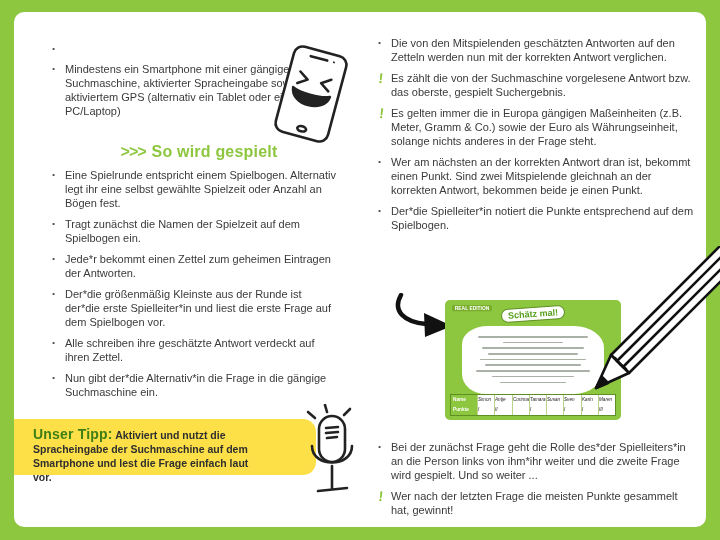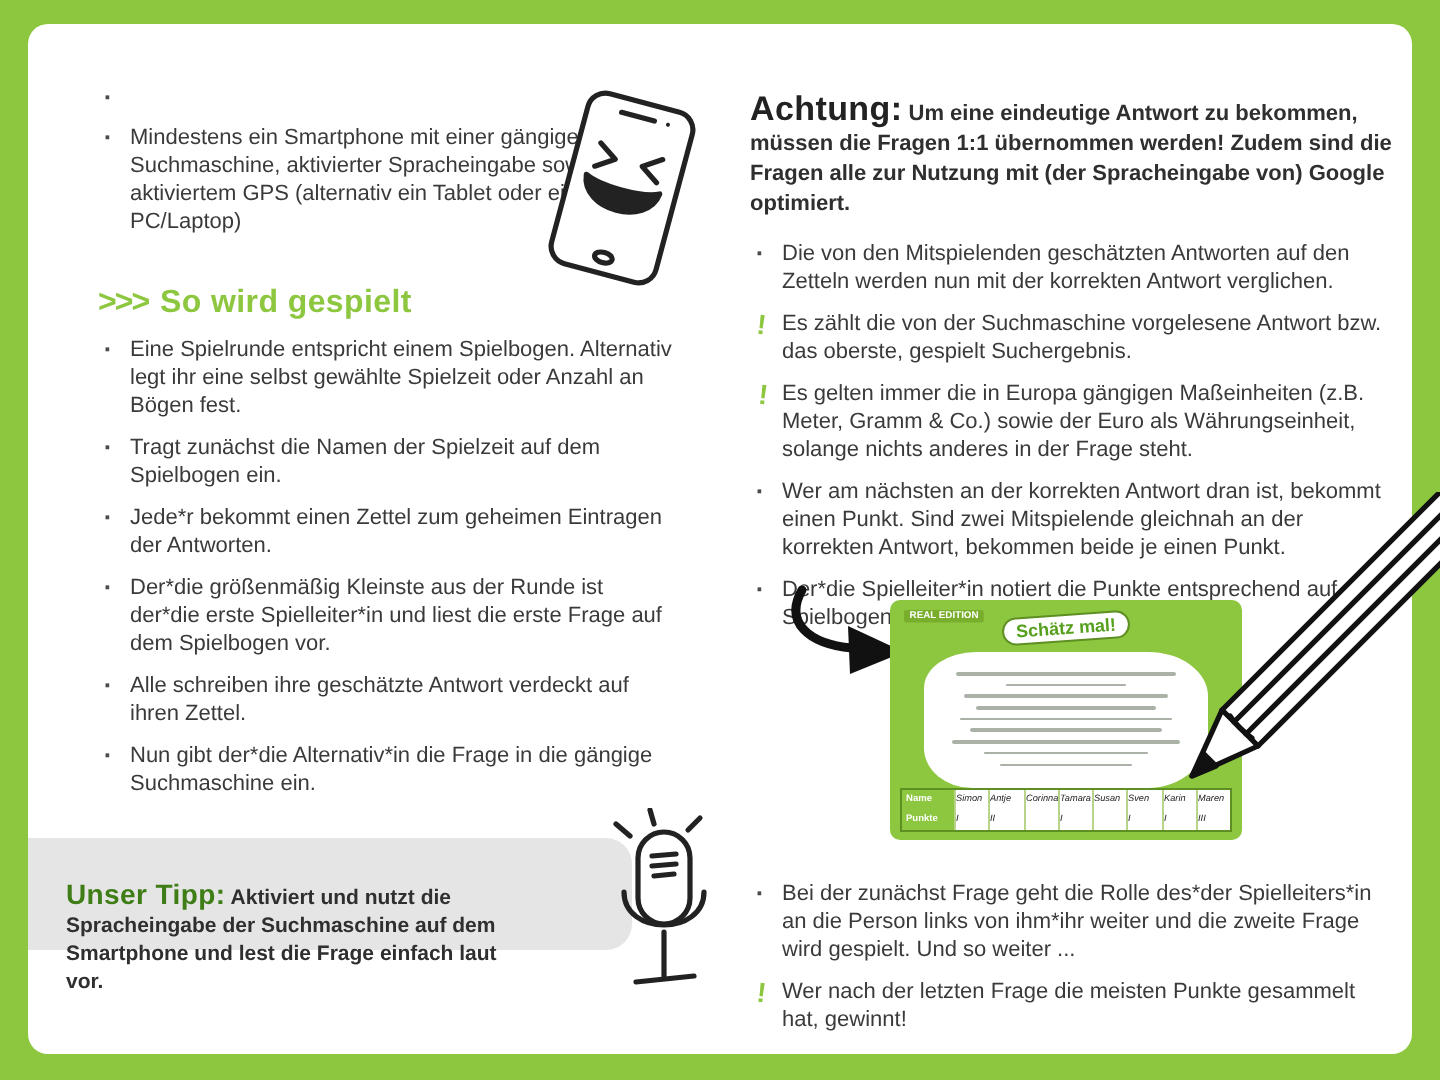--- a/index.html
+++ b/index.html
@@ -17,39 +17,39 @@
   
   .col-left  { position:absolute; left:35px;  top:30px;  width:300px; }
   .col-right { position:absolute; left:375px; top:34px;  width:322px; }
   .col-right-bottom { position:absolute; left:375px; top:428px; width:322px; }
 
   .sec-title {
     color:#8dc63f; font-size:16px; font-weight:bold; line-height:18px;
     letter-spacing:.2px; margin:0 0 7px 0;
   }
   .sec-title .chev { letter-spacing:-1px; margin-right:6px; font-weight:bold; }
-  .sec-gap { margin-top:25px; }
+  .sec-gap { margin-top:25px;text-align:center; }
 
   .li { display:flex; gap:6px; margin-bottom:7px; font-size:11px; line-height:14px; }
   .mk { flex:none; width:10px; text-align:center; }
   .mk.dot { font-size:13px; line-height:13px; color:#4a4a4a; font-weight:bold; }
   .mk.ex  { font-size:14px; line-height:14px; color:#8dc63f; font-weight:900; transform:rotate(7deg); }
   .li .tx { flex:1; }
   .narrow .tx { max-width:240px; }
   .w285 .tx { max-width:274px; }
 
   
   .notice { font-size:11px; line-height:15px; font-weight:bold; margin-bottom:10px; color:#2f2f2f; }
   .notice .nlabel { font-size:17px; letter-spacing:.2px; color:#222; }
 
   
   .tipbox {
     position:absolute; left:14px; top:419px; width:302px; height:56px;
-    background:#e5e5e5; border-radius:0 13px 13px 0;
-    padding:21px 52px 0 19px; z-index:2;
+    background:#fde047; border-radius:0 13px 13px 0;
+    padding:8px 52px 0 19px; z-index:2;
     font-size:10.5px; line-height:14px; font-weight:bold; color:#2f2f2f;
   }
   .tipbox .tlabel { color:#3f7e17; font-size:14px; letter-spacing:.2px; }
 
   
   .doodle { position:absolute; z-index:3; }
   .phone  { left:268px; top:44px;  width:86px;  height:100px; }
   .mic    { left:296px; top:404px; width:68px;  height:104px; }
   .arrow  { left:392px; top:293px; width:66px;  height:48px;  }
   .pencil { left:568px; top:246px; width:152px; height:152px; z-index:5; }
@@ -130,21 +130,20 @@
       <span class="mk dot">·</span>
       <span class="tx">Alle schreiben ihre geschätzte Antwort verdeckt auf ihren Zettel.</span>
     </div>
     <div class="li w285">
       <span class="mk dot">·</span>
       <span class="tx">Nun gibt der*die Alternativ*in die Frage in die gängige Suchmaschine ein.</span>
     </div>
   </div>
 
   <div class="col-right" style="left:361px; top:24px;">
-    <p class="notice"><span class="nlabel">Achtung:</span> <span>Um eine eindeutige Antwort zu bekommen, müssen die Fragen 1:1 übernommen werden! Zudem sind die Fragen alle zur Nutzung mit (der Spracheingabe von) Google optimiert.</span></p>
 
     <div class="li">
       <span class="mk dot">·</span>
       <span class="tx">Die von den Mitspielenden geschätzten Antworten auf den Zetteln werden nun mit der korrekten Antwort verglichen.</span>
     </div>
     <div class="li">
       <span class="mk ex">!</span>
       <span class="tx">Es zählt die von der Suchmaschine vorgelesene Antwort bzw. das oberste, gespielt Suchergebnis.</span>
     </div>
     <div class="li">

